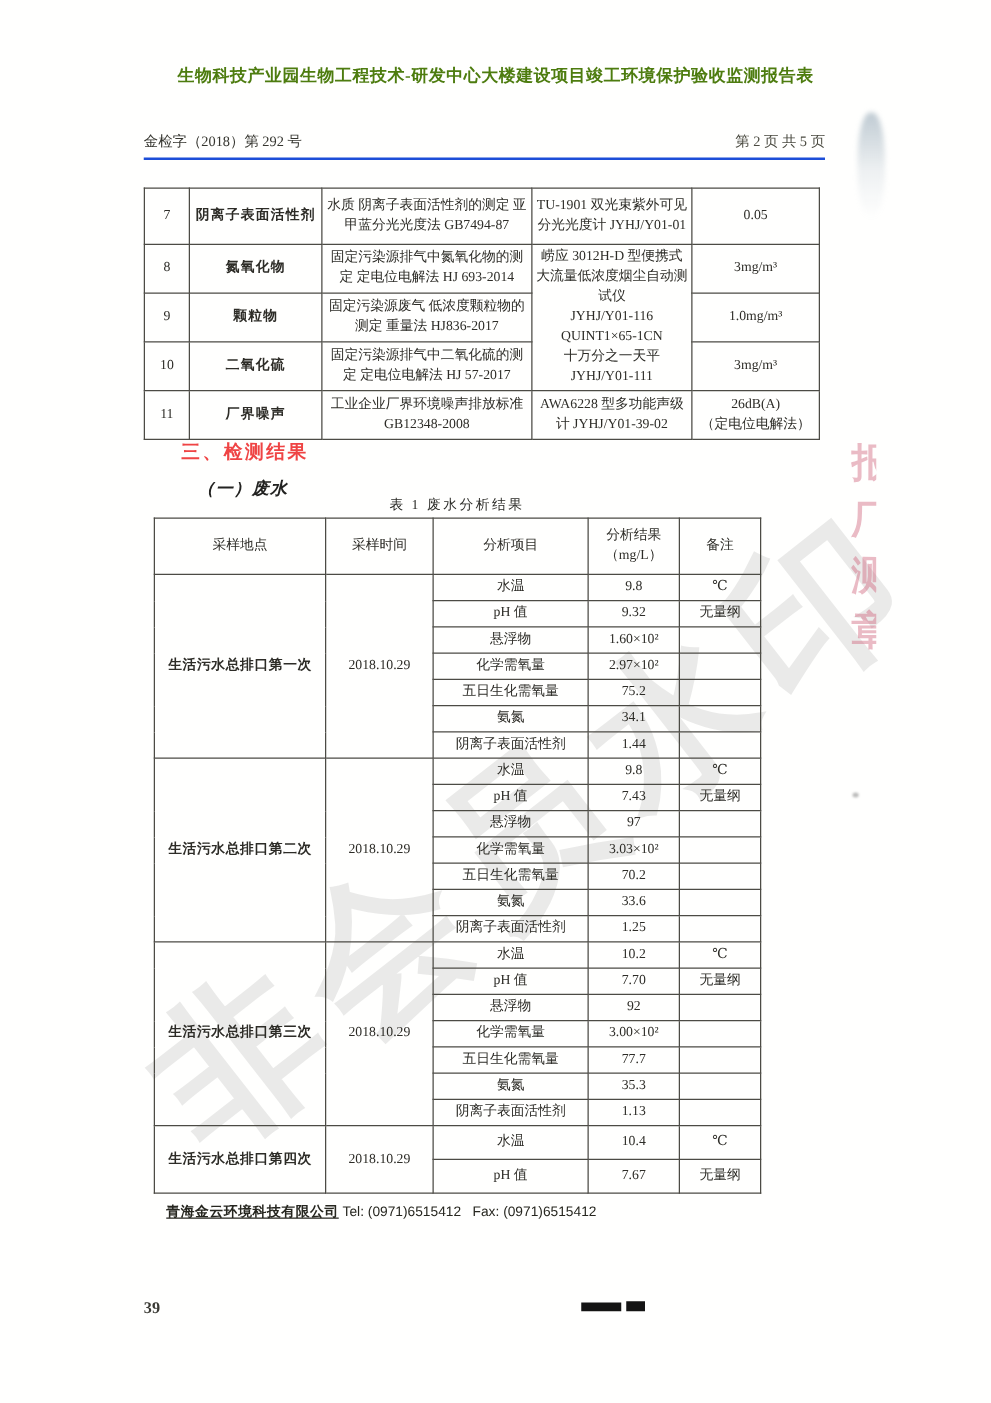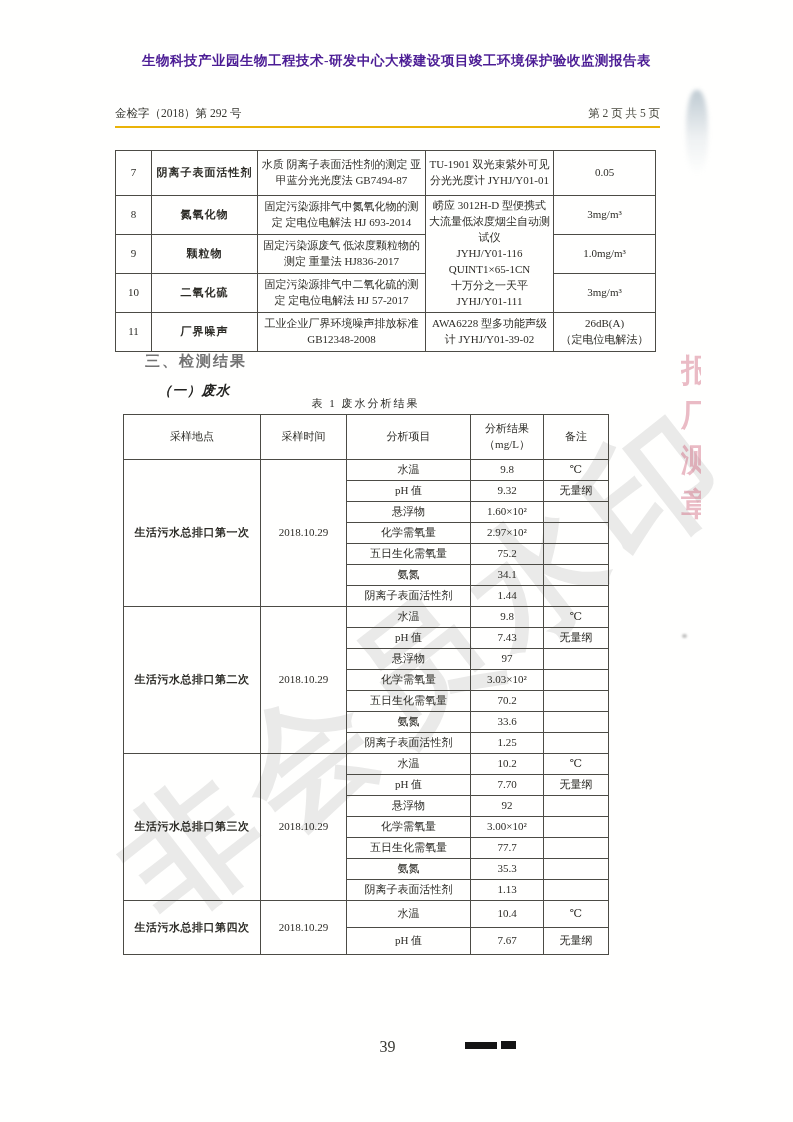--- a/index.html
+++ b/index.html
@@ -3,57 +3,57 @@
 <meta charset="utf-8">
 <style>
   html,body{margin:0;padding:0;}
   body{
     width:793px;height:1122px;position:relative;overflow:hidden;
     background:#fffffe;color:#2b2b2b;
     font-family:"Liberation Serif","DejaVu Serif",serif;
   }
   .title{
     position:absolute;top:52px;left:0;width:793px;text-align:center;
-    font-size:13.5px;font-weight:bold;letter-spacing:.5px;color:#4c1d95;
+    font-size:13.5px;font-weight:bold;letter-spacing:.5px;color:#4d7c0f;
   }
   .doc-header{
     position:absolute;left:115px;top:106px;width:545px;
     display:flex;justify-content:space-between;align-items:flex-end;
     font-size:11.5px;color:#35352f;
-    border-bottom:2px solid #eab308;padding-bottom:5px;
+    border-bottom:2px solid #1d4ed8;padding-bottom:5px;
   }
   .doc-header .pg{color:#4a4a40;margin-left:24px;}
   table{border-collapse:collapse;table-layout:fixed;}
   td,th{border:1px solid #4c4b45;font-weight:normal;text-align:center;
         vertical-align:middle;font-size:11px;line-height:1.45;padding:1px 3px;
         color:#2d2c27;}
   .pre{white-space:pre-line;margin-left:28px;}
   
   .t-instruments{position:absolute;left:115px;top:150px;width:540px;}
   .t-instruments td{height:36px;}
   .t-instruments tr.first td{height:42px;}
   .t-instruments .c-item{font-weight:bold;letter-spacing:1px;}
   
-  .sec-heading{position:absolute;left:145px;top:352px;font-size:15px;font-weight:bold;color:#737373;letter-spacing:2px;}
+  .sec-heading{position:absolute;left:145px;top:352px;font-size:15px;font-weight:bold;color:#ef4444;letter-spacing:2px;}
   .sub-heading{position:absolute;left:158px;top:382px;font-size:13.5px;font-weight:bold;color:#232321;letter-spacing:1px;font-style:italic;}
   .tbl-caption{position:absolute;left:123px;top:396px;width:485px;text-align:center;font-size:11px;color:#2a2a26;letter-spacing:2px;}
   
   .t-waste{position:absolute;left:123px;top:414px;width:485px;}
   .t-waste th{height:42px;font-size:11px;}
   .t-waste td{height:20px;padding:0 2px;}
   .t-waste .block-last td{height:26px;}
   .t-waste .c-loc{font-weight:bold;letter-spacing:.5px;}
   
   .footer{position:absolute;left:133px;top:962px;font-size:11px;color:#26261f;
           font-family:"Liberation Sans","DejaVu Sans",sans-serif;}
   .footer .company{font-family:"Liberation Serif","DejaVu Serif",serif;
           font-weight:bold;text-decoration:underline;letter-spacing:.5px;}
   .footer .row2{margin-top:5px;}
-  .pagenum{position:absolute;left:115px;top:1038px;width:545px;text-align:center;
-           font-size:16px;color:#3a3a34;}
+  .pagenum{position:absolute;left:115px;top:1038px;width:545px;text-align:left;
+           font-size:13px;color:#3a3a34;font-weight:bold;}
   .redact{position:absolute;background:#141414;}
   .redact.b1{left:465px;top:1042px;width:32px;height:7px;}
   .redact.b2{left:501px;top:1041px;width:15px;height:8px;}
   
   .watermark{
     position:absolute;left:140px;top:800px;width:900px;
     transform:rotate(-38deg);transform-origin:0 50%;
     font-size:132px;font-weight:bold;letter-spacing:14px;
     color:rgba(60,60,60,0.11);white-space:nowrap;pointer-events:none;
     font-family:"Liberation Sans","DejaVu Sans",sans-serif;
@@ -290,17 +290,24 @@
   </tr>
   <tr class="block-last">
     <td>pH 值</td>
     <td>7.67</td>
     <td>无量纲</td>
   </tr>
 </tbody>
   </table>
 
 <div class="footer">
+  <div>
+    <span class="company">青海金云环境科技有限公司</span>
+    <span>Tel:</span>
+    <span>(0971)6515412</span>&nbsp;&nbsp;
+    <span>Fax:</span>
+    <span>(0971)6515412</span>
+  </div>
 </div>
 
 <div class="pagenum">39</div>
 <div class="redact b1"></div>
 <div class="redact b2"></div>
 
 </body></html>

